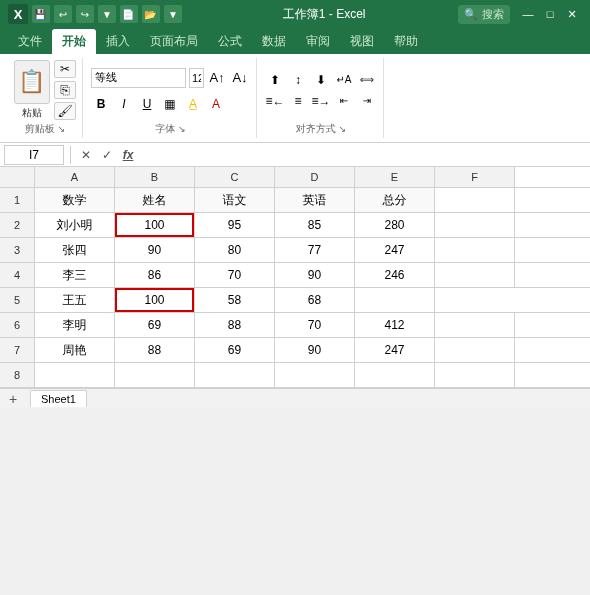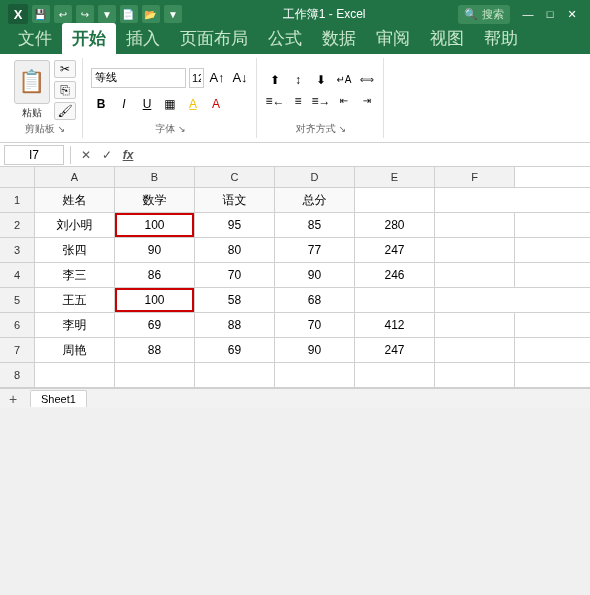--- a/index.html
+++ b/index.html
@@ -10,21 +10,21 @@
     .title-bar-icons { display: flex; align-items: center; gap: 4px; margin-right: 8px; }
     .excel-icon { width: 20px; height: 20px; background: #1a5c38; border: 1px solid #1a5c38; display: flex; align-items: center; justify-content: center; font-weight: bold; font-size: 13px; color: white; border-radius: 2px; }
     .title-btn { width: 18px; height: 18px; background: #3b8a5a; border-radius: 2px; display: flex; align-items: center; justify-content: center; font-size: 10px; color: white; cursor: pointer; }
     .title-text { flex: 1; text-align: center; font-size: 12px; }
     .title-search { display: flex; align-items: center; background: #3b8a5a; border-radius: 3px; padding: 2px 6px; font-size: 11px; color: #c8e6c9; gap: 4px; }
     .window-controls { display: flex; gap: 2px; margin-left: 8px; }
     .win-btn { width: 20px; height: 18px; display: flex; align-items: center; justify-content: center; font-size: 11px; color: white; cursor: pointer; }
 
     
     .ribbon-tabs { background: #217346; display: flex; align-items: flex-end; padding: 0 8px; height: 26px; }
-    .ribbon-tab { padding: 4px 10px; font-size: 17px; color: #c8e6c9; cursor: pointer; border-radius: 3px 3px 0 0; }
+    .ribbon-tab { padding: 4px 10px; font-size: 12px; color: #c8e6c9; cursor: pointer; border-radius: 3px 3px 0 0; }
     .ribbon-tab.active { background: white; color: #217346; font-weight: bold; }
 
     .ribbon-body { background: white; border-bottom: 1px solid #d0d0d0; display: flex; align-items: stretch; padding: 4px 8px; min-height: 88px; gap: 2px; }
     .ribbon-group { display: flex; flex-direction: column; align-items: center; padding: 2px 6px; border-right: 1px solid #e0e0e0; min-width: 50px; }
     .ribbon-group:last-child { border-right: none; }
     .ribbon-group-label { font-size: 10px; color: #666; margin-top: auto; padding-top: 2px; }
     .ribbon-group-content { display: flex; flex-direction: column; align-items: center; gap: 2px; flex: 1; justify-content: center; }
     .ribbon-row { display: flex; align-items: center; gap: 3px; }
 
     
@@ -196,23 +196,24 @@
     <div class="col-header col-b">B</div>
     <div class="col-header col-c">C</div>
     <div class="col-header col-d">D</div>
     <div class="col-header col-e">E</div>
     <div class="col-header col-f">F</div>
   </div>
 
   <div class="sheet-rows" id="sheet-rows">
   <div class="sheet-row">
         <div class="row-num">1</div>
+        <div class="cell col-b header-cell">数学</div>
         <div class="cell col-a header-cell">姓名</div>
-        <div class="cell col-b header-cell">数学</div>
         <div class="cell col-c header-cell">语文</div>
+        <div class="cell col-d header-cell">英语</div>
         <div class="cell col-e header-cell">总分</div>
         <div class="cell col-f"></div>
       </div>
       <div class="sheet-row">
         <div class="row-num">2</div>
         <div class="cell col-a">刘小明</div>
         <div class="cell col-b red-border">100</div>
         <div class="cell col-c">95</div>
         <div class="cell col-d">85</div>
         <div class="cell col-e">280</div>

